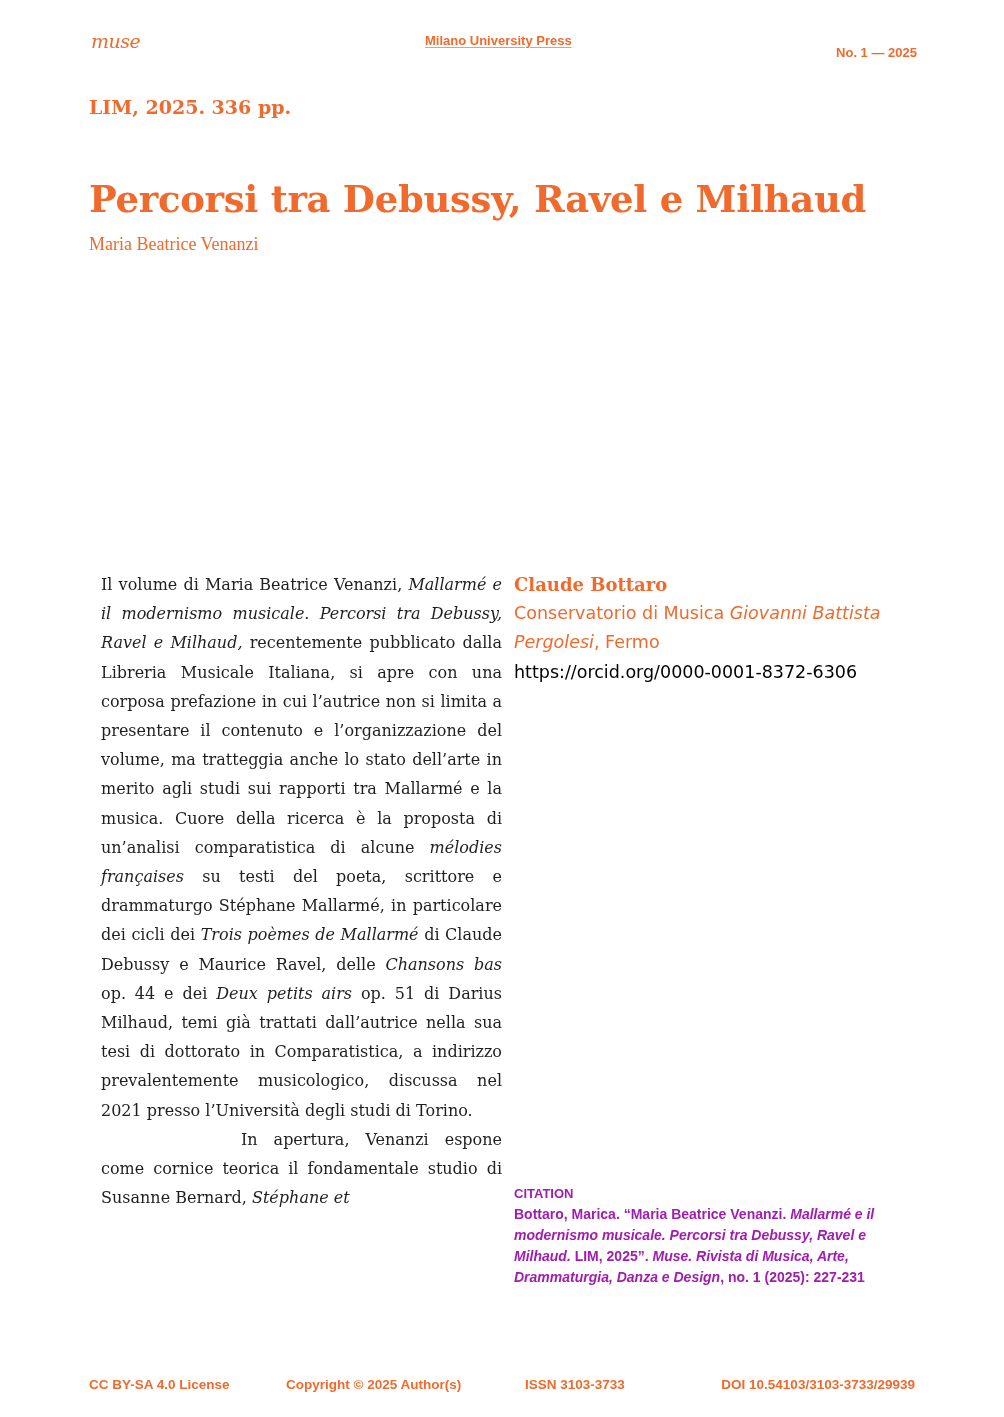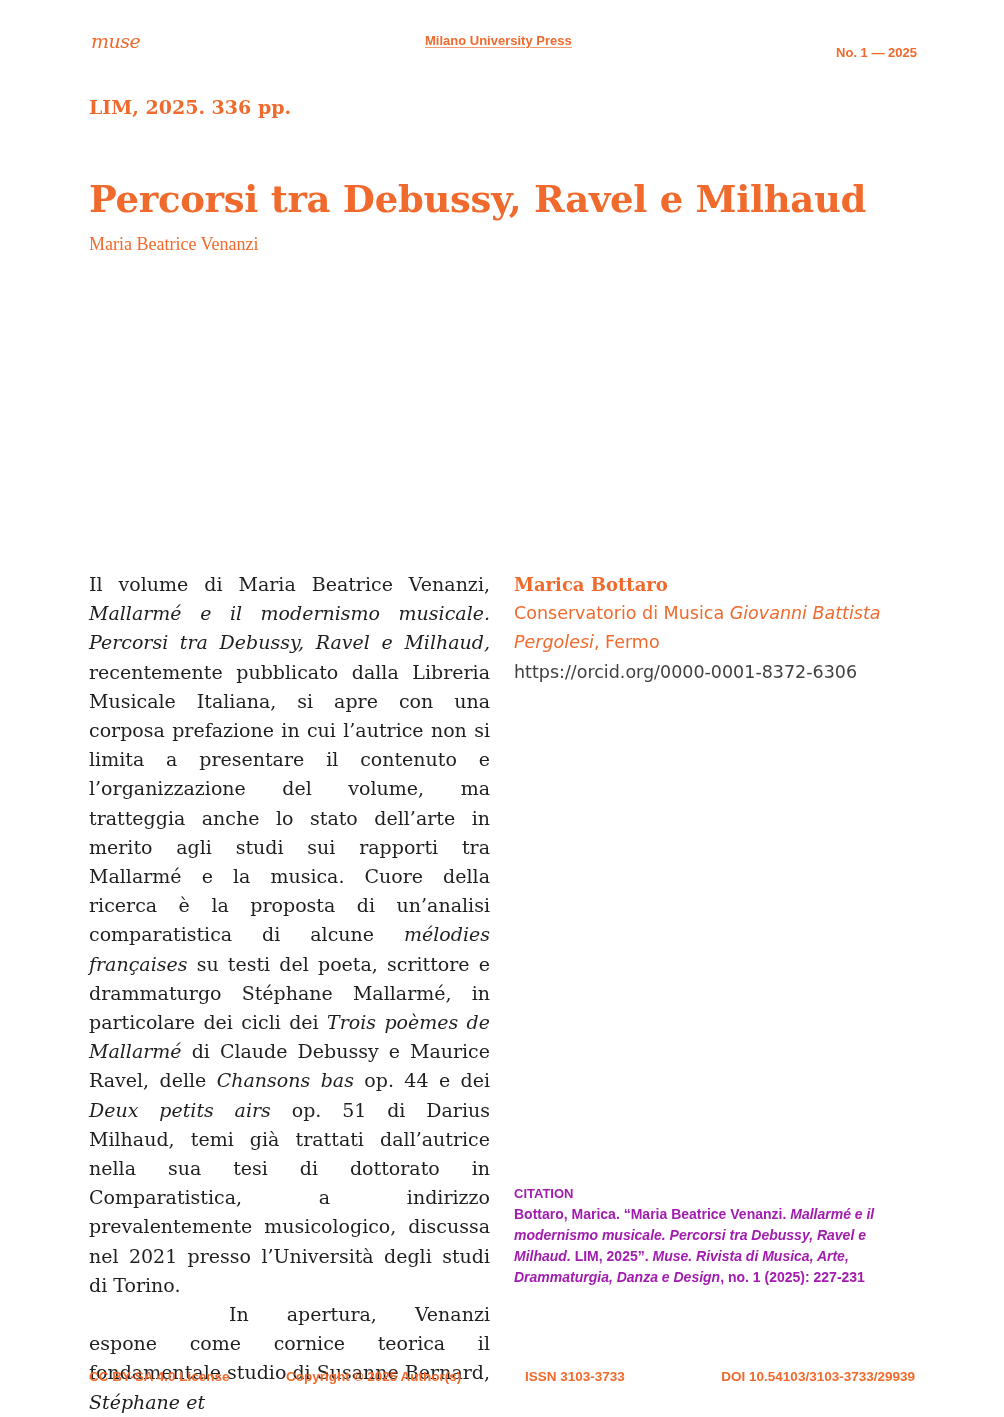--- a/index.html
+++ b/index.html
@@ -6,35 +6,35 @@
     body { width: 1004px; height: 1417px; position: relative; overflow: hidden; color: #1f1f1f; }
     .header { position: absolute; top: 30px; left: 91px; width: 826px; height: 22px; }
     .logo { position: absolute; left: 0; top: 0; font-family: "DejaVu Serif", serif; font-style: italic; font-size: 19px; color: #ef6a2c; letter-spacing: -0.5px; }
     .publisher { position: absolute; left: 334px; top: 3px; font-family: "Liberation Sans", sans-serif; font-weight: bold; font-size: 13px; color: #ef6a2c; text-decoration: underline; text-decoration-color: #f29a70; text-underline-offset: 2px; }
     .issue { position: absolute; right: 0; top: 3px; font-family: "Liberation Sans", sans-serif; font-weight: bold; font-size: 13px; color: #ef6a2c; margin-top: 12px; }
 
     .meta-line { position: absolute; left: 89px; top: 96px; font-family: "DejaVu Serif", serif; font-size: 19px; color: #ef6a2c; font-weight: bold; }
     .title { position: absolute; left: 89px; top: 129px; width: 820px; margin: 0; font-family: "DejaVu Serif", serif; font-weight: bold; font-size: 37px; line-height: 47px; color: #ef6a2c; letter-spacing: -0.3px; }
     .author-line { position: absolute; left: 89px; top: 234px; font-family: Liberation Serif, serif; font-size: 18px; color: #ef6a2c; }
 
-    .body-col { position: absolute; left: 89px; top: 570px; width: 401px; font-family: "DejaVu Serif", serif; font-size: 19px; line-height: 29.2px; color: #1f1f1f; text-align: justify; hyphens: manual; }
+    .body-col { position: absolute; left: 101px; top: 570px; width: 401px; font-family: "DejaVu Serif", serif; font-size: 16px; line-height: 29.2px; color: #1f1f1f; text-align: justify; hyphens: manual; }
     .body-col p { margin: 0; }
     .body-col p.indent { text-indent: 140px; }
     .body-col em { font-style: italic; }
 
     .aside { position: absolute; left: 514px; top: 570px; width: 400px; font-family: "DejaVu Sans", sans-serif; font-size: 17.5px; line-height: 29.2px; color: #ef6a2c; }
     .aside .name { font-family: "DejaVu Serif", serif; font-weight: bold; font-size: 18px; }
-    .aside .orcid { color: #404040; text-decoration: none; display: block; }
+    .aside .orcid { color: #000000; text-decoration: none; display: block; }
 
     .citation { position: absolute; left: 514px; top: 1183px; width: 380px; font-family: "Liberation Sans", sans-serif; font-size: 14px; line-height: 21px; font-weight: bold; color: #a21caf; }
     .citation .label { font-size: 13px; }
     .citation em { font-style: italic; }
 
     .footer { position: absolute; left: 89px; top: 1369px; width: 826px; height: 18px; font-family: "Liberation Sans", sans-serif; font-weight: bold; font-size: 13.5px; color: #ef6a2c; }
-    .footer span { position: absolute; top: 0; white-space: nowrap; }
+    .footer span { position: absolute; top: 8px; white-space: nowrap; }
   </style>
 </head>
 <body>
 
 <header class="header">
   <span class="logo">muse</span>
   <a class="publisher">Milano University Press</a>
   <span class="issue">No. 1 — 2025</span>
 </header>
 
@@ -44,21 +44,21 @@
   <span>Percorsi tra Debussy, Ravel e Milhaud</span>
 </h1>
 <div class="author-line">Maria Beatrice Venanzi</div>
 
 <div class="body-col">
   <p><span>Il volume di Maria Beatrice Venanzi, </span><em>Mallarmé e il modernismo musicale. Percorsi tra Debussy, Ravel e Milhaud,</em><span> recentemente pubblicato dalla Libreria Musicale Italiana, si apre con una corposa prefazione in cui l’autrice non si limita a presentare il contenuto e l’organizzazione del volume, ma tratteggia anche lo stato dell’arte in merito agli studi sui rapporti tra Mallarmé e la musica. Cuore della ricerca è la proposta di un’analisi comparatistica di alcune </span><em>mélodies françaises</em><span> su testi del poeta, scrittore e drammaturgo Stéphane Mallarmé, in particolare dei cicli dei </span><em>Trois poèmes de Mallarmé</em><span> di Claude Debussy e Maurice Ravel, delle </span><em>Chansons bas</em><span> op. 44 e dei </span><em>Deux petits airs</em><span> op. 51 di Darius Milhaud, temi già trattati dall’autrice nella sua tesi di dottorato in Comparatistica, a indirizzo prevalentemente musicologico, discussa nel 2021 presso l’Università degli studi di Torino.</span></p>
   <p class="indent"><span>In apertura, Venanzi espone come cornice teorica il fondamentale studio di Susanne Bernard, </span><em>Stéphane et</em></p>
 </div>
 
 <aside class="aside">
-  <div class="name">Marica Bottaro</div>
+  <div class="name">Claude Bottaro</div>
   <div><span>Conservatorio di Musica </span><em>Giovanni Battista Pergolesi</em><span>, Fermo</span></div>
   <a class="orcid">https://orcid.org/0000-0001-8372-6306</a>
 </aside>
 
 <div class="citation">
   <div class="label">CITATION</div>
   <div><span>Bottaro, Marica. “Maria Beatrice Venanzi. </span><em>Mallarmé e il modernismo musicale. Percorsi tra Debussy, Ravel e Milhaud.</em><span> LIM, 2025”. </span><em>Muse. Rivista di Musica, Arte, Drammaturgia, Danza e Design</em><span>, no. 1 (2025): 227-231</span></div>
 </div>
 
 <footer class="footer">

